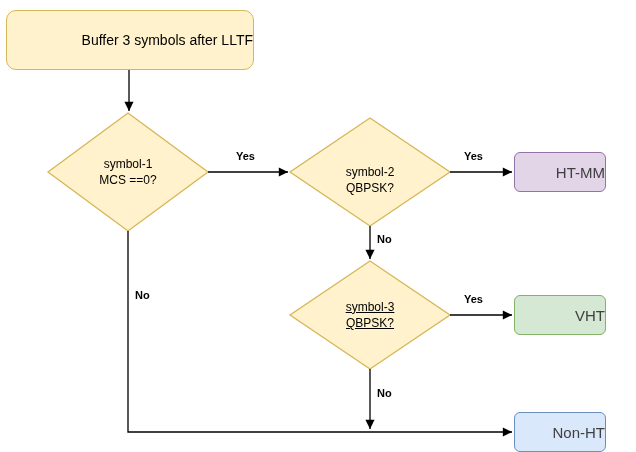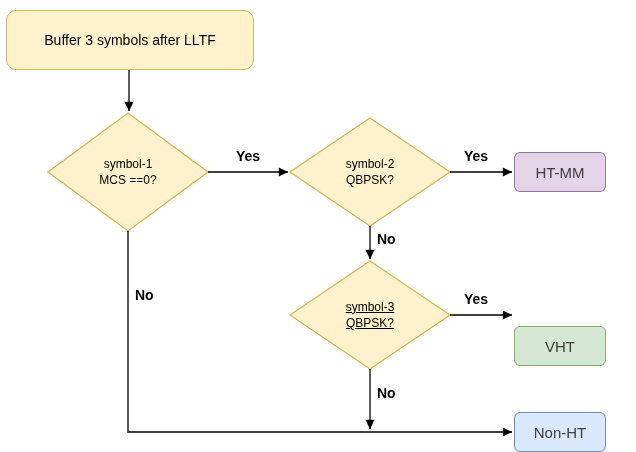--- a/index.html
+++ b/index.html
@@ -12,21 +12,21 @@
   }
   .layer{position:absolute;left:0;top:0;}
   .edge{stroke:#000000;stroke-width:1.3;fill:none;}
   .diamond{
     fill:var(--node-yellow-fill,#fff2cc);
     stroke:var(--node-yellow-stroke,#d6b656);
     stroke-width:1.3;
   }
   .node{
     position:absolute;
-    display:flex;align-items:center;justify-content:center;
+    display:flex;align-items:center;justify-content:flex-end;
     text-align:center;
     box-sizing:border-box;
     color:#000000;
     font-size:14px;
   }
   .start{
     left:6px;top:10px;width:248px;height:60px;
     background:var(--node-yellow-fill,#fff2cc);
     border:1.6px solid var(--node-yellow-stroke,#d6b656);
     border-radius:10px;
@@ -39,42 +39,41 @@
   }
   .htmm{
     top:152px;
     background:var(--node-purple-fill,#e1d5e7);
     border:1.3px solid var(--node-purple-stroke,#9673a6);
   }
   .vht{
     top:295px;
     background:var(--node-green-fill,#d5e8d4);
     border:1.3px solid var(--node-green-stroke,#82b366);
-    margin-top:31px;
   }
   .nonht{
     top:412px;
     background:var(--node-blue-fill,#dae8fc);
     border:1.3px solid var(--node-blue-stroke,#6c8ebf);
   }
   .diamond-label{
     position:absolute;
     display:flex;align-items:center;justify-content:center;
     text-align:center;
     white-space:pre-line;
     font-size:12px;color:#000000;
     pointer-events:none;
     line-height:1.35;
   }
   .dl1{left:48px;top:113px;width:160px;height:118px;}
-  .dl2{left:290px;top:118px;width:160px;height:108px;}
+  .dl2{left:290px;top:126px;width:160px;height:108px;}
   .dl3{left:290px;top:261px;width:160px;height:108px;text-decoration:underline;}
   .edge-label{
     position:absolute;
-    font-size:14px;font-weight:600;color:#000000;
+    font-size:11px;font-weight:600;color:#000000;
     background:#ffffff;
     padding:0 2px;
     line-height:13px;
   }
 </style>
 </head>
 <body>
 
 <div class="canvas">
 

